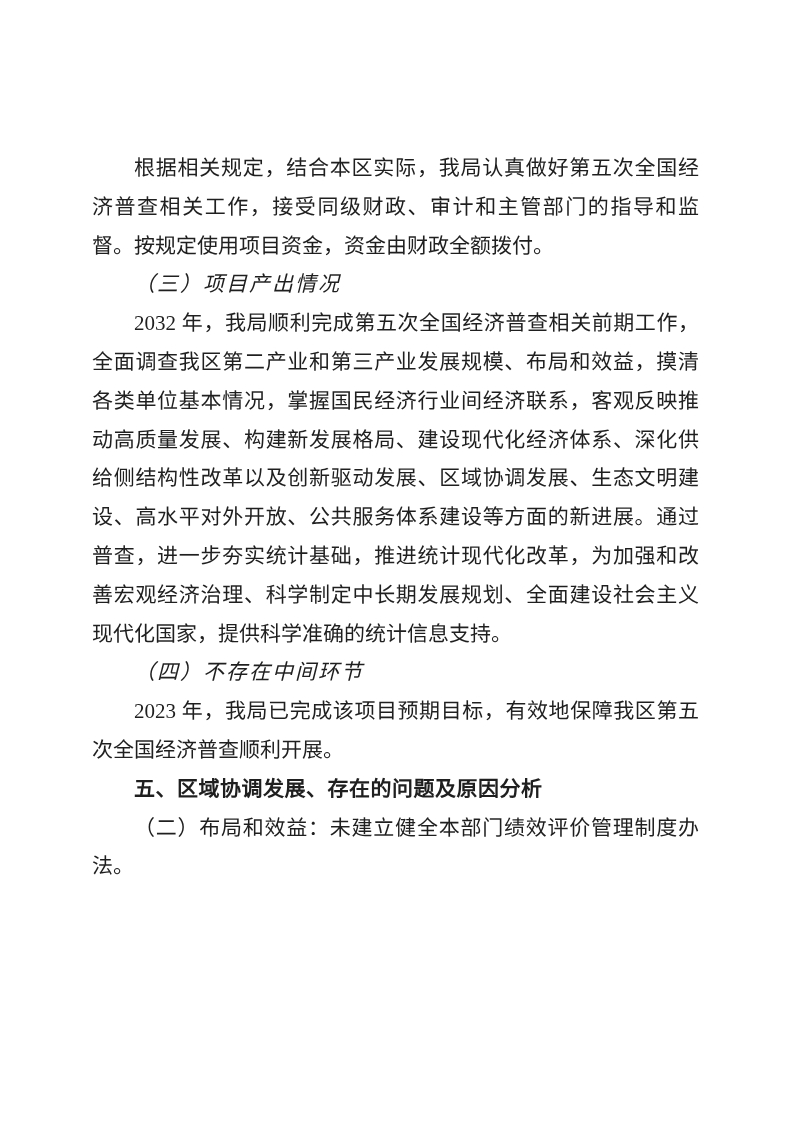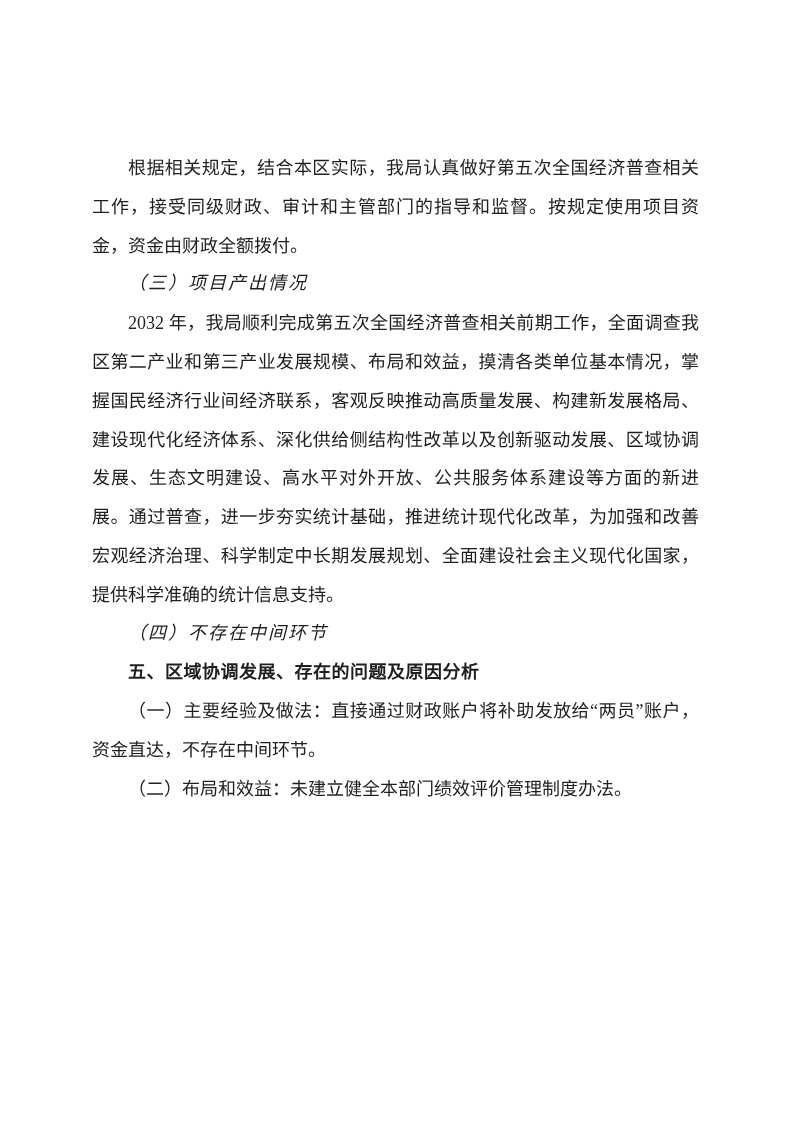--- a/index.html
+++ b/index.html
@@ -16,40 +16,39 @@
     overflow: hidden;
     margin: 0 auto;
     box-sizing: border-box;
   }
   .doc-content {
     position: absolute;
     left: 92px;
     top: 149px;
     width: 607px;
     font-family: "Liberation Serif", "DejaVu Serif", serif;
-    font-size: 18px;
+    font-size: 21px;
     line-height: 38.8px;
     color: #1f1f1f;
     text-align: justify;
   }
   .doc-content > div {
     margin: 0;
     padding: 0;
   }
   
   .para {
     text-indent: 2em;
   }
   
   .h-kai {
     text-indent: 2em;
     font-style: italic;
     letter-spacing: 2px;
     font-weight: 400;
-    font-family: Liberation Mono, monospace;
   }
   
   .h-hei {
     text-indent: 2em;
     font-family: "Liberation Sans", "DejaVu Sans", sans-serif;
     font-weight: 700;
     font-style: normal;
     letter-spacing: 0.5px;
   }
 </style>
@@ -60,21 +59,21 @@
   <div class="doc-content">
 
     <div class="para">根据相关规定，结合本区实际，我局认真做好第五次全国经济普查相关工作，接受同级财政、审计和主管部门的指导和监督。按规定使用项目资金，资金由财政全额拨付。</div>
 
     <div class="h-kai">（三）项目产出情况</div>
 
     <div class="para">2032 年，我局顺利完成第五次全国经济普查相关前期工作，全面调查我区第二产业和第三产业发展规模、布局和效益，摸清各类单位基本情况，掌握国民经济行业间经济联系，客观反映推动高质量发展、构建新发展格局、建设现代化经济体系、深化供给侧结构性改革以及创新驱动发展、区域协调发展、生态文明建设、高水平对外开放、公共服务体系建设等方面的新进展。通过普查，进一步夯实统计基础，推进统计现代化改革，为加强和改善宏观经济治理、科学制定中长期发展规划、全面建设社会主义现代化国家，提供科学准确的统计信息支持。</div>
 
     <div class="h-kai">（四）不存在中间环节</div>
 
+    <div class="para">2023 年，我局已完成该项目预期目标，有效地保障我区第五次全国经济普查顺利开展。</div>
 
     <div class="h-hei">五、区域协调发展、存在的问题及原因分析</div>
 
-    <div class="para">（一）主要经验及做法：直接通过财政账户将补助发放给“两员”账户，资金直达，不存在中间环节。</div>
 
     <div class="para">（二）布局和效益：未建立健全本部门绩效评价管理制度办法。</div>
 
   </div>
 </div>
 
 </body></html>

